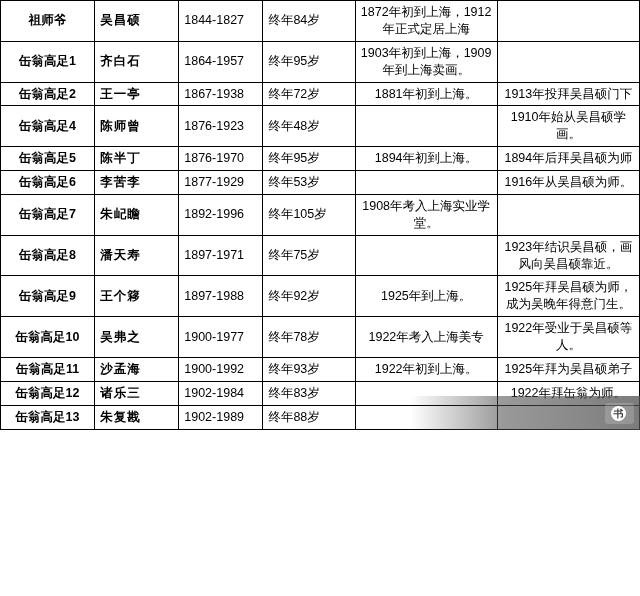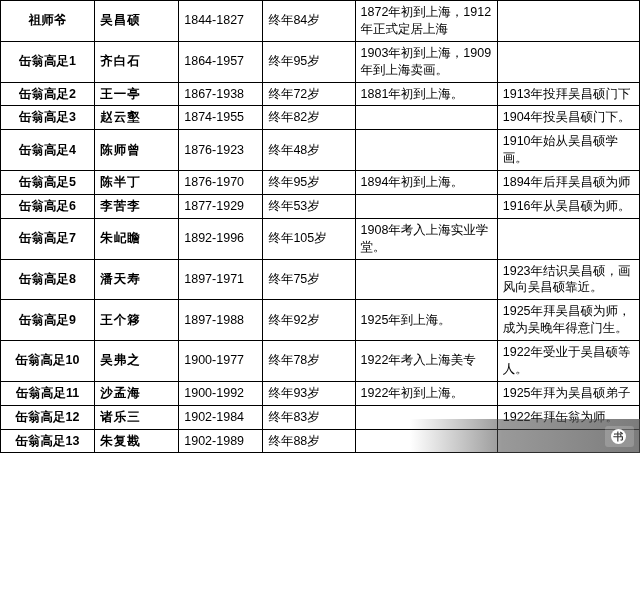--- a/index.html
+++ b/index.html
@@ -53,21 +53,21 @@
     letter-spacing: 1px;
   }
   td.col-years {
     font-size: 13px;
   }
   td.col-age {
     text-align: left;
     font-size: 13px;
   }
   td.col-note1, td.col-note2 {
-    text-align: left;
+    text-align: center;
     font-size: 12.5px;
     margin-top: 20px;
   }
 
   
   #watermark {
     position: absolute;
     right: 6px;
     bottom: 6px;
     display: flex;
@@ -137,28 +137,20 @@
       </tr>
       <tr>
         <td class="col-role">缶翁高足2</td>
         <td class="col-name">王一亭</td>
         <td class="col-years">1867-1938</td>
         <td class="col-age">终年72岁</td>
         <td class="col-note1">1881年初到上海。</td>
         <td class="col-note2">1913年投拜吴昌硕门下</td>
       </tr>
       <tr>
-        <td class="col-role">缶翁高足3</td>
-        <td class="col-name">赵云壑</td>
-        <td class="col-years">1874-1955</td>
-        <td class="col-age">终年82岁</td>
-        <td class="col-note1"></td>
-        <td class="col-note2">1904年投吴昌硕门下。</td>
-      </tr>
-      <tr>
         <td class="col-role">缶翁高足4</td>
         <td class="col-name">陈师曾</td>
         <td class="col-years">1876-1923</td>
         <td class="col-age">终年48岁</td>
         <td class="col-note1"></td>
         <td class="col-note2">1910年始从吴昌硕学画。</td>
       </tr>
       <tr>
         <td class="col-role">缶翁高足5</td>
         <td class="col-name">陈半丁</td>

